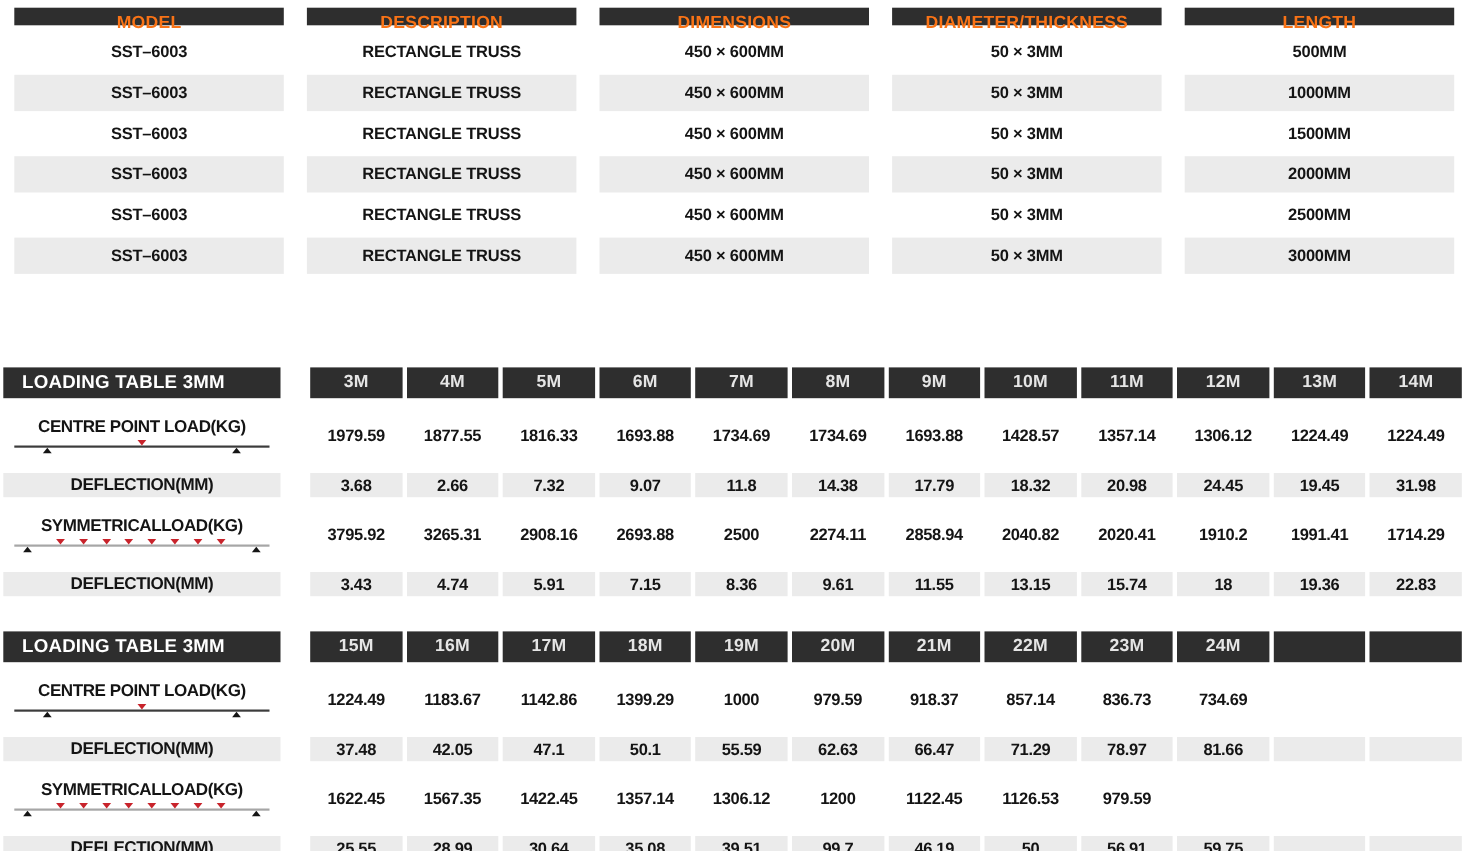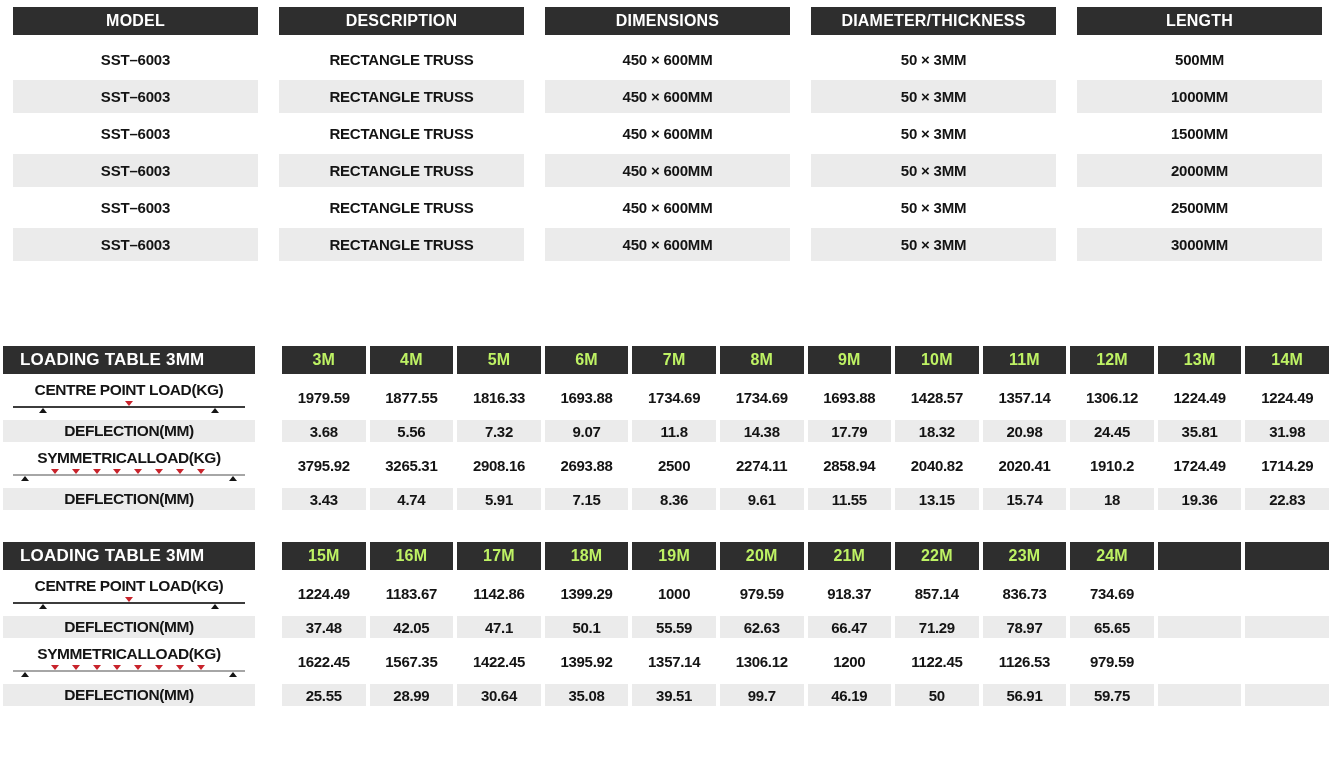--- a/index.html
+++ b/index.html
@@ -9,43 +9,43 @@
   html,body{background:#fff;}
   body{
     width:1329px;height:774px;overflow:hidden;
     font-family:"Liberation Sans","DejaVu Sans",sans-serif;
     font-weight:bold;color:var(--ink);
   }
   
   .spec{padding-top:7px;margin:0 7px 0 13px;}
   .spec-grid{display:grid;grid-template-columns:repeat(5,1fr);column-gap:21px;}
   .spec-hdr-cell{
-    background:var(--hdr);color:#ffffff;height:28px;line-height:28px;
+    background:var(--hdr);color:#f97316;height:16px;line-height:28px;
     text-align:center;font-size:16px;letter-spacing:.2px;
   }
   .spec-body{margin-top:8px;}
   .spec-row{display:grid;grid-template-columns:repeat(5,1fr);column-gap:21px;margin-bottom:4px;}
   .spec-cell{
     height:33px;display:flex;align-items:center;justify-content:center;
     font-size:15px;letter-spacing:-.2px;
   }
   .spec-row.alt .spec-cell{background:var(--alt);}
   
   .lt-host{margin:85px 0 0 3px;width:1326px;}
   .lt{margin-bottom:32px;}
   .lt-row{display:flex;align-items:stretch;}
   .lt-label{width:252px;flex:0 0 252px;}
   .lt-cells{flex:1;margin-left:27px;display:grid;grid-template-columns:repeat(12,1fr);column-gap:4px;}
   .lt-title{
     background:var(--hdr);color:#fff;height:28px;line-height:28px;
     padding-left:17px;font-size:17px;letter-spacing:.2px;
   }
   .lt-cell{display:flex;align-items:center;justify-content:center;font-size:15px;letter-spacing:-.3px;}
-  .lt-hdr{background:var(--hdr);color:#bef264;height:28px;font-size:16px;letter-spacing:.2px;}
-  .lt-row.load{height:46px;}
+  .lt-hdr{background:var(--hdr);color:#e5e5e5;height:28px;font-size:16px;letter-spacing:.2px;}
+  .lt-row.load{height:68px;}
   .lt-row.load .lt-label{display:flex;flex-direction:column;justify-content:center;}
   .lt-row.defl{height:22px;}
   .lt-row.defl .lt-label{
     background:var(--alt);display:flex;align-items:center;justify-content:center;
   }
   .lab-text{text-align:center;font-size:15.5px;letter-spacing:-.4px;}
   .lt-cell.gray{background:var(--alt);}
   
   .beam{position:relative;height:14px;width:92%;margin:0 auto;}
   .beam-line{position:absolute;left:0;right:0;top:7px;border-top:2px solid #3c3c3c;}
@@ -161,30 +161,30 @@
           <div class="lt-cell">1224.49</div>
           <div class="lt-cell">1224.49</div>
         </div>
       </div>
       <div class="lt-row defl">
         <div class="lt-label">
           <div class="lab-text">DEFLECTION(MM)</div>
         </div>
         <div class="lt-cells">
           <div class="lt-cell gray">3.68</div>
-          <div class="lt-cell gray">5.56</div>
+          <div class="lt-cell gray">2.66</div>
           <div class="lt-cell gray">7.32</div>
           <div class="lt-cell gray">9.07</div>
           <div class="lt-cell gray">11.8</div>
           <div class="lt-cell gray">14.38</div>
           <div class="lt-cell gray">17.79</div>
           <div class="lt-cell gray">18.32</div>
           <div class="lt-cell gray">20.98</div>
           <div class="lt-cell gray">24.45</div>
-          <div class="lt-cell gray">35.81</div>
+          <div class="lt-cell gray">19.45</div>
           <div class="lt-cell gray">31.98</div>
         </div>
       </div>
       <div class="lt-row load">
         <div class="lt-label">
           <div class="lab-text">SYMMETRICALLOAD(KG)</div>
           <div class="beam">
             <div class="beam-line symmetrical-load"></div>
             <div class="tri-up" style="left: calc(5% - 4px);"></div>
             <div class="tri-up" style="left: calc(95% - 4px);"></div>
@@ -202,21 +202,21 @@
           <div class="lt-cell">3795.92</div>
           <div class="lt-cell">3265.31</div>
           <div class="lt-cell">2908.16</div>
           <div class="lt-cell">2693.88</div>
           <div class="lt-cell">2500</div>
           <div class="lt-cell">2274.11</div>
           <div class="lt-cell">2858.94</div>
           <div class="lt-cell">2040.82</div>
           <div class="lt-cell">2020.41</div>
           <div class="lt-cell">1910.2</div>
-          <div class="lt-cell">1724.49</div>
+          <div class="lt-cell">1991.41</div>
           <div class="lt-cell">1714.29</div>
         </div>
       </div>
       <div class="lt-row defl">
         <div class="lt-label">
           <div class="lab-text">DEFLECTION(MM)</div>
         </div>
         <div class="lt-cells">
           <div class="lt-cell gray">3.43</div>
           <div class="lt-cell gray">4.74</div>
@@ -283,21 +283,21 @@
         <div class="lt-cells">
           <div class="lt-cell gray">37.48</div>
           <div class="lt-cell gray">42.05</div>
           <div class="lt-cell gray">47.1</div>
           <div class="lt-cell gray">50.1</div>
           <div class="lt-cell gray">55.59</div>
           <div class="lt-cell gray">62.63</div>
           <div class="lt-cell gray">66.47</div>
           <div class="lt-cell gray">71.29</div>
           <div class="lt-cell gray">78.97</div>
-          <div class="lt-cell gray">65.65</div>
+          <div class="lt-cell gray">81.66</div>
           <div class="lt-cell gray"></div>
           <div class="lt-cell gray"></div>
         </div>
       </div>
       <div class="lt-row load">
         <div class="lt-label">
           <div class="lab-text">SYMMETRICALLOAD(KG)</div>
           <div class="beam">
             <div class="beam-line symmetrical-load"></div>
             <div class="tri-up" style="left: calc(5% - 4px);"></div>
@@ -309,21 +309,20 @@
             <div class="tri-down" style="left: calc(54% - 4px);"></div>
             <div class="tri-down" style="left: calc(63% - 4px);"></div>
             <div class="tri-down" style="left: calc(72% - 4px);"></div>
             <div class="tri-down" style="left: calc(81% - 4px);"></div>
           </div>
         </div>
         <div class="lt-cells">
           <div class="lt-cell">1622.45</div>
           <div class="lt-cell">1567.35</div>
           <div class="lt-cell">1422.45</div>
-          <div class="lt-cell">1395.92</div>
           <div class="lt-cell">1357.14</div>
           <div class="lt-cell">1306.12</div>
           <div class="lt-cell">1200</div>
           <div class="lt-cell">1122.45</div>
           <div class="lt-cell">1126.53</div>
           <div class="lt-cell">979.59</div>
           <div class="lt-cell"></div>
           <div class="lt-cell"></div>
         </div>
       </div>

